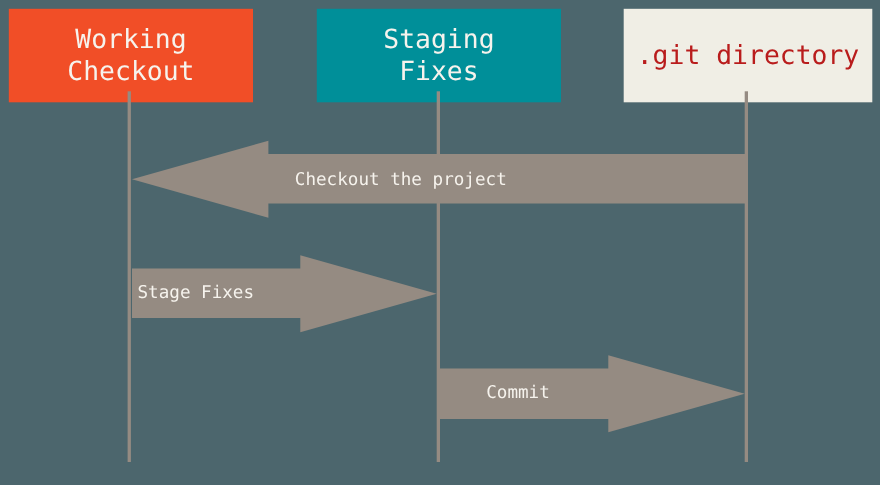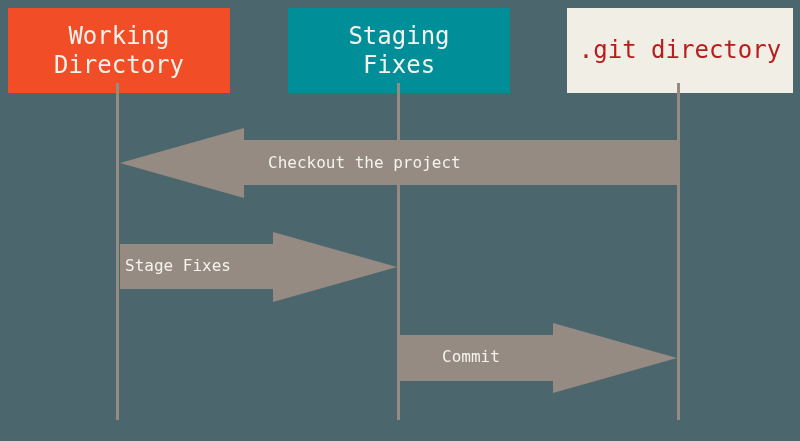--- a/index.html
+++ b/index.html
@@ -56,21 +56,21 @@
   #label-stage    { left: 125px; top: 252px; }
   #label-commit   { left: 442px; top: 343px; }
 </style>
 </head>
 <body>
 
 <div id="stage">
 
   <div class="col-box" id="box-working">
     <span>Working</span>
-    <span>Directory</span>
+    <span>Checkout</span>
   </div>
   <div class="col-box" id="box-staging">
     <span>Staging</span>
     <span>Fixes</span>
   </div>
   <div class="col-box" id="box-git">
     <span>.git directory</span>
   </div>
 
   <div class="lifeline" id="lifeline-working"></div>

